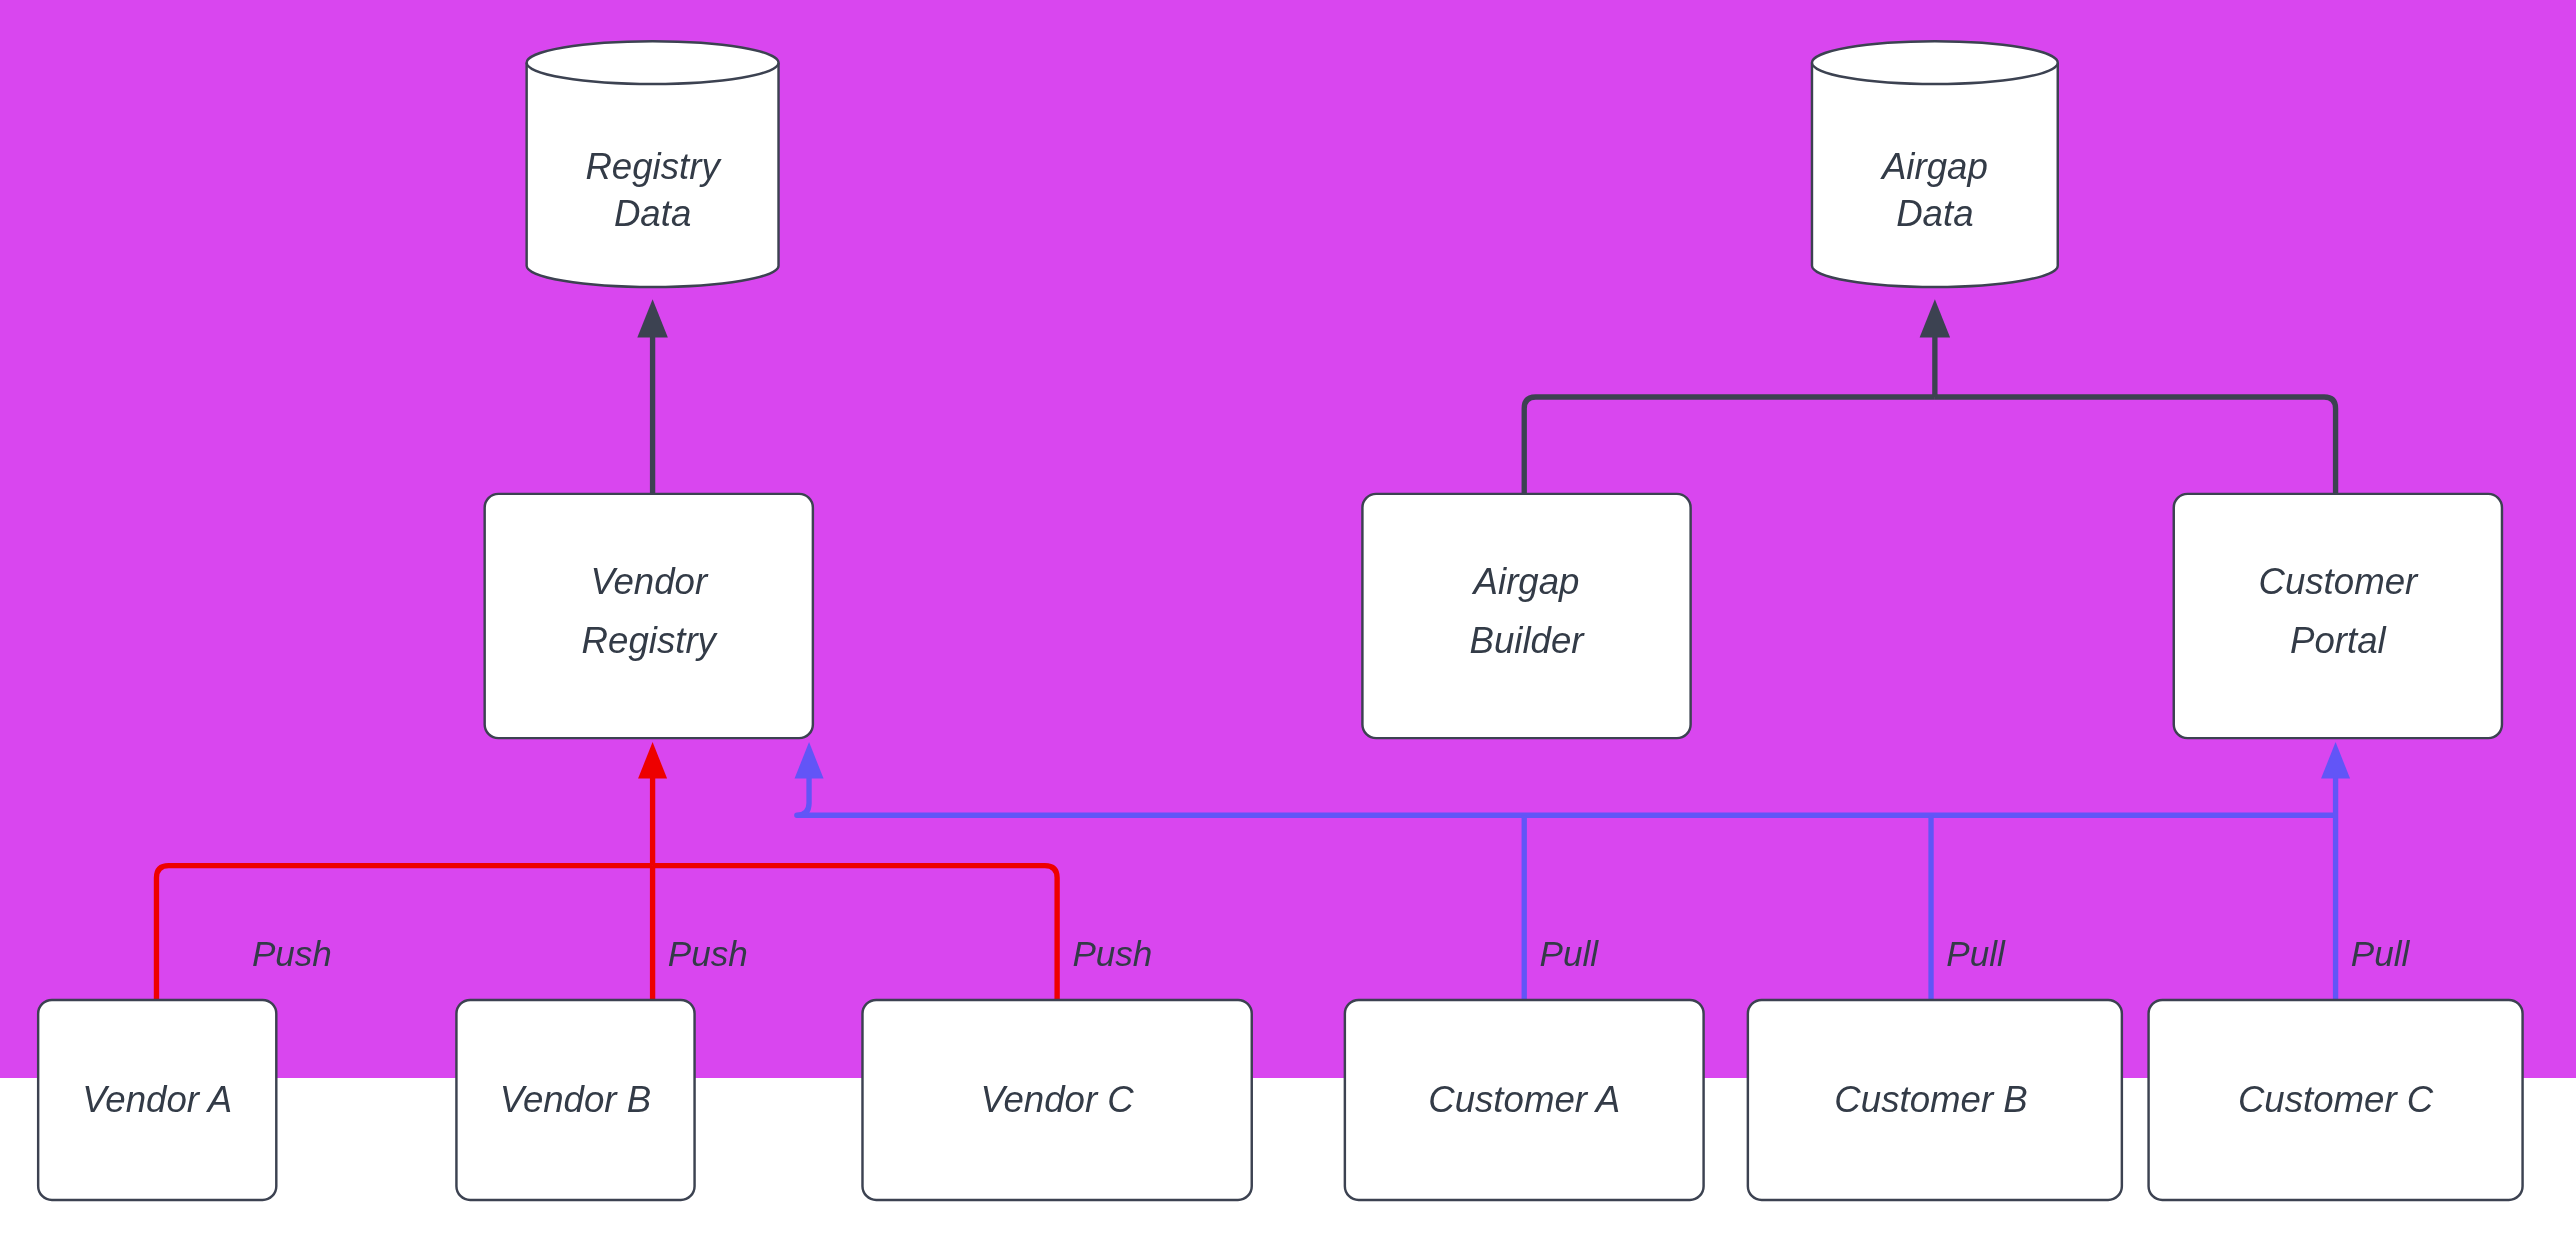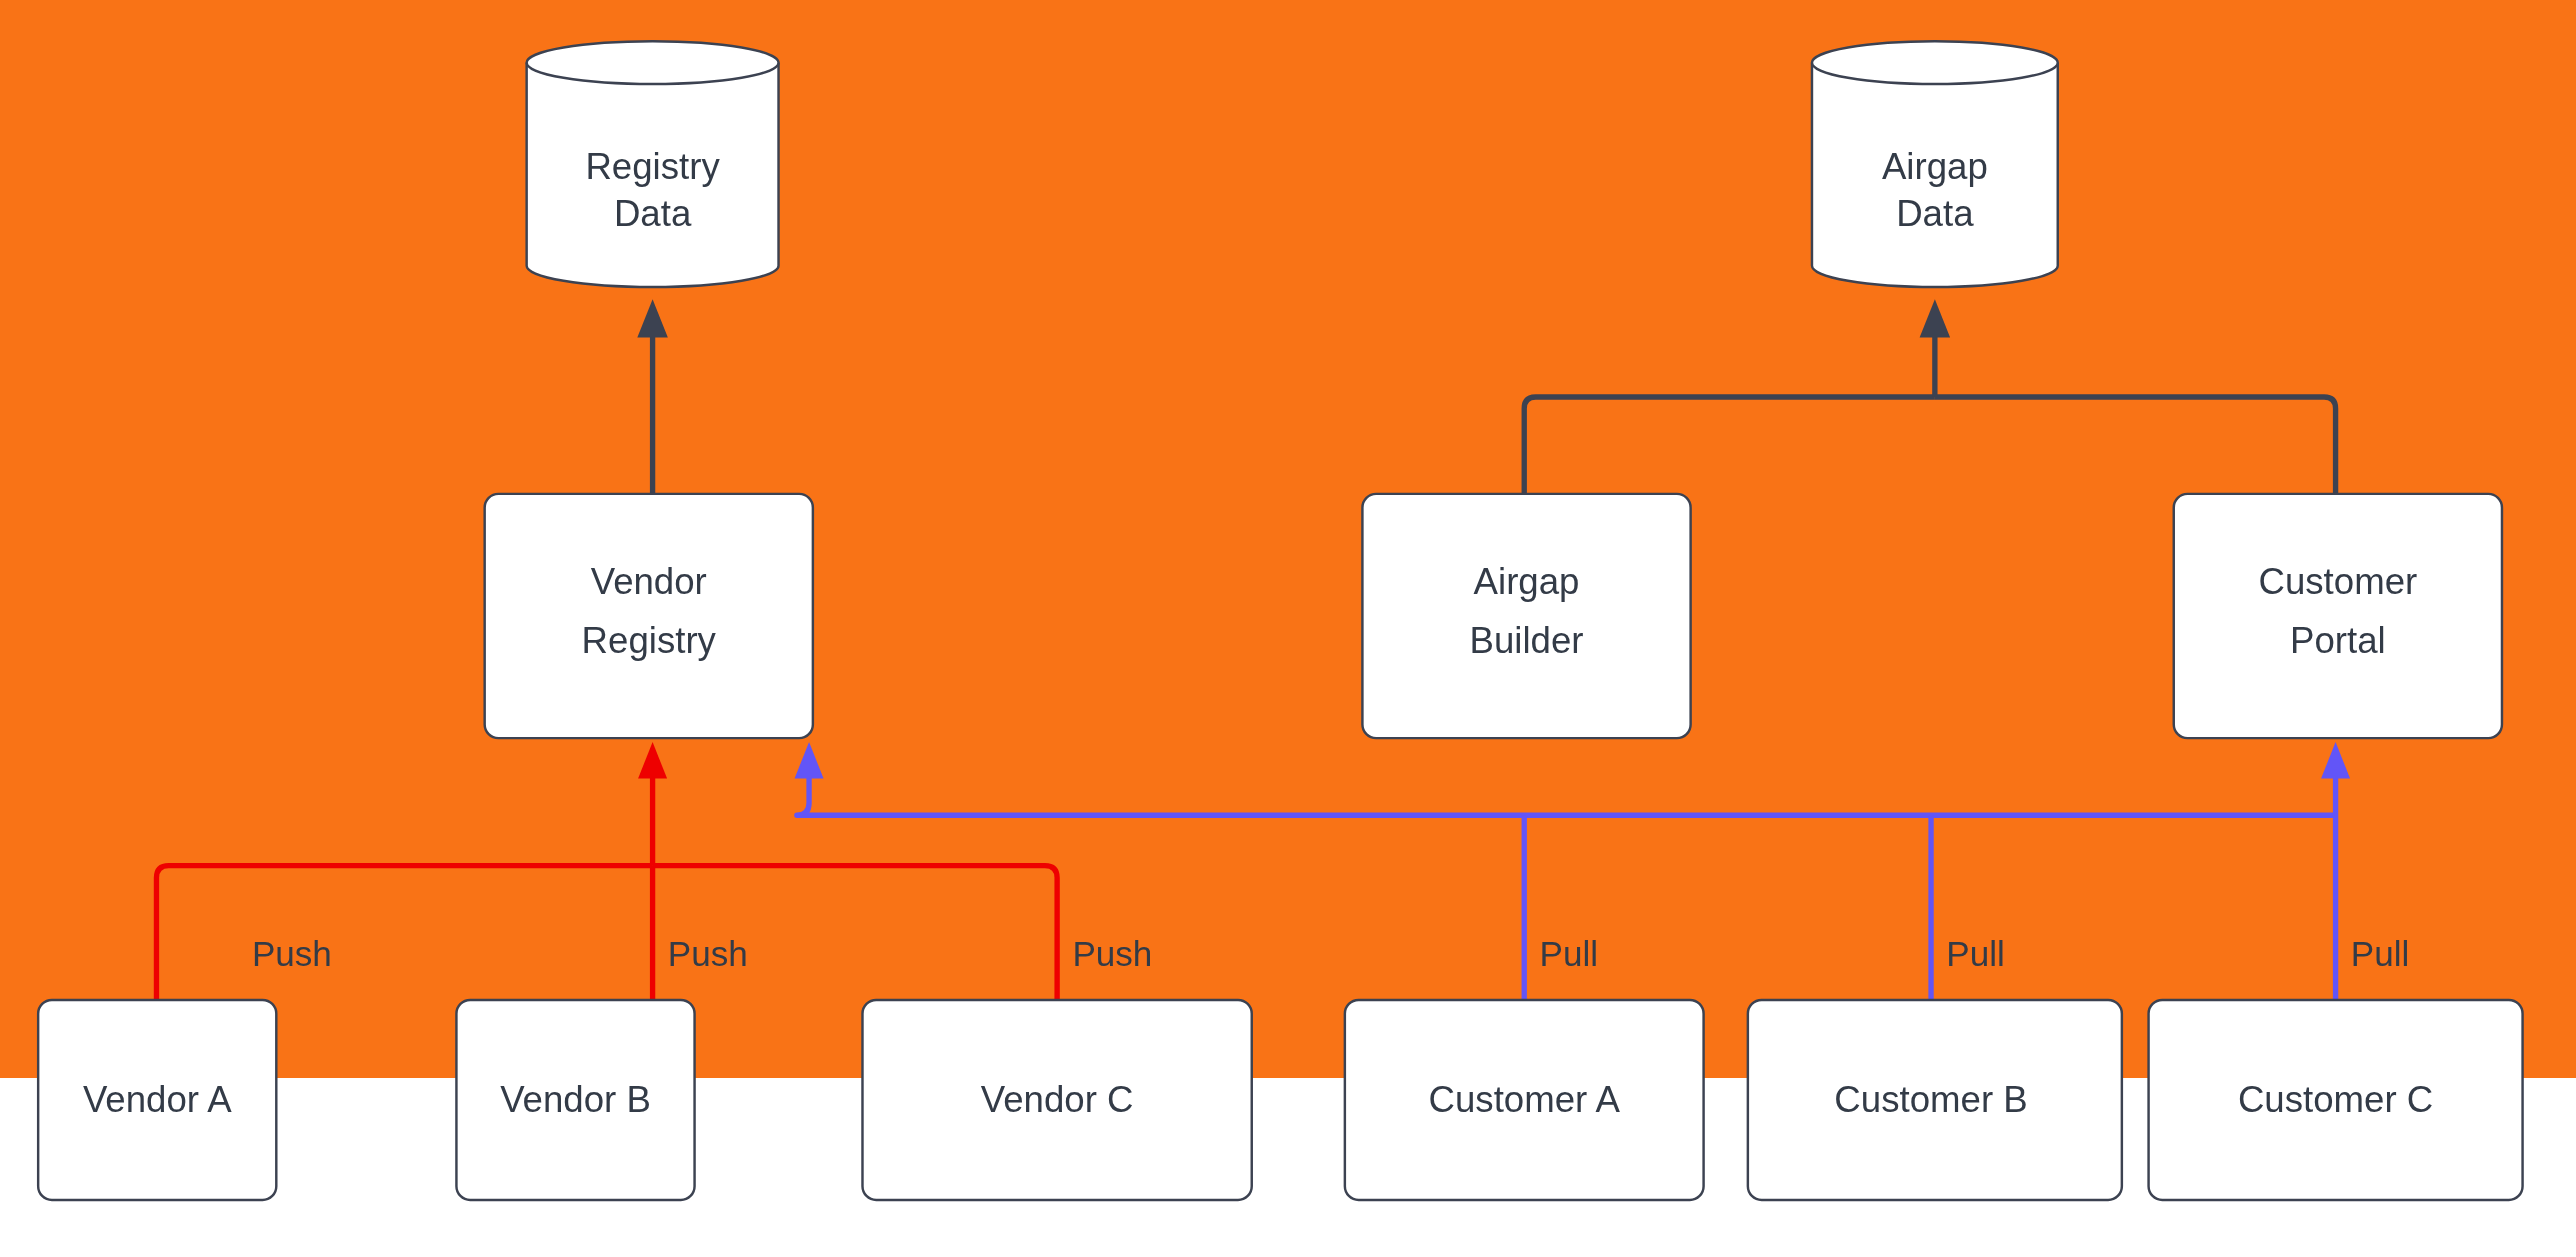--- a/index.html
+++ b/index.html
@@ -11,21 +11,22 @@
   body {
     width: 2576px;
     height: 1258px;
     font-family: "Liberation Sans", "DejaVu Sans", sans-serif;
     overflow: hidden;
   }
   #diagram-root {
     position: relative;
     width: 2576px;
     height: 1078px;
-    background: #f97316;
+    background: #d946ef;
+    font-style: italic;
   }
   svg#flow-svg {
     display: block;
     width: 2576px;
     height: 1258px;
   }
   .node-shape {
     fill: #ffffff;
     stroke: #3c4251;
     stroke-width: 3.2;

